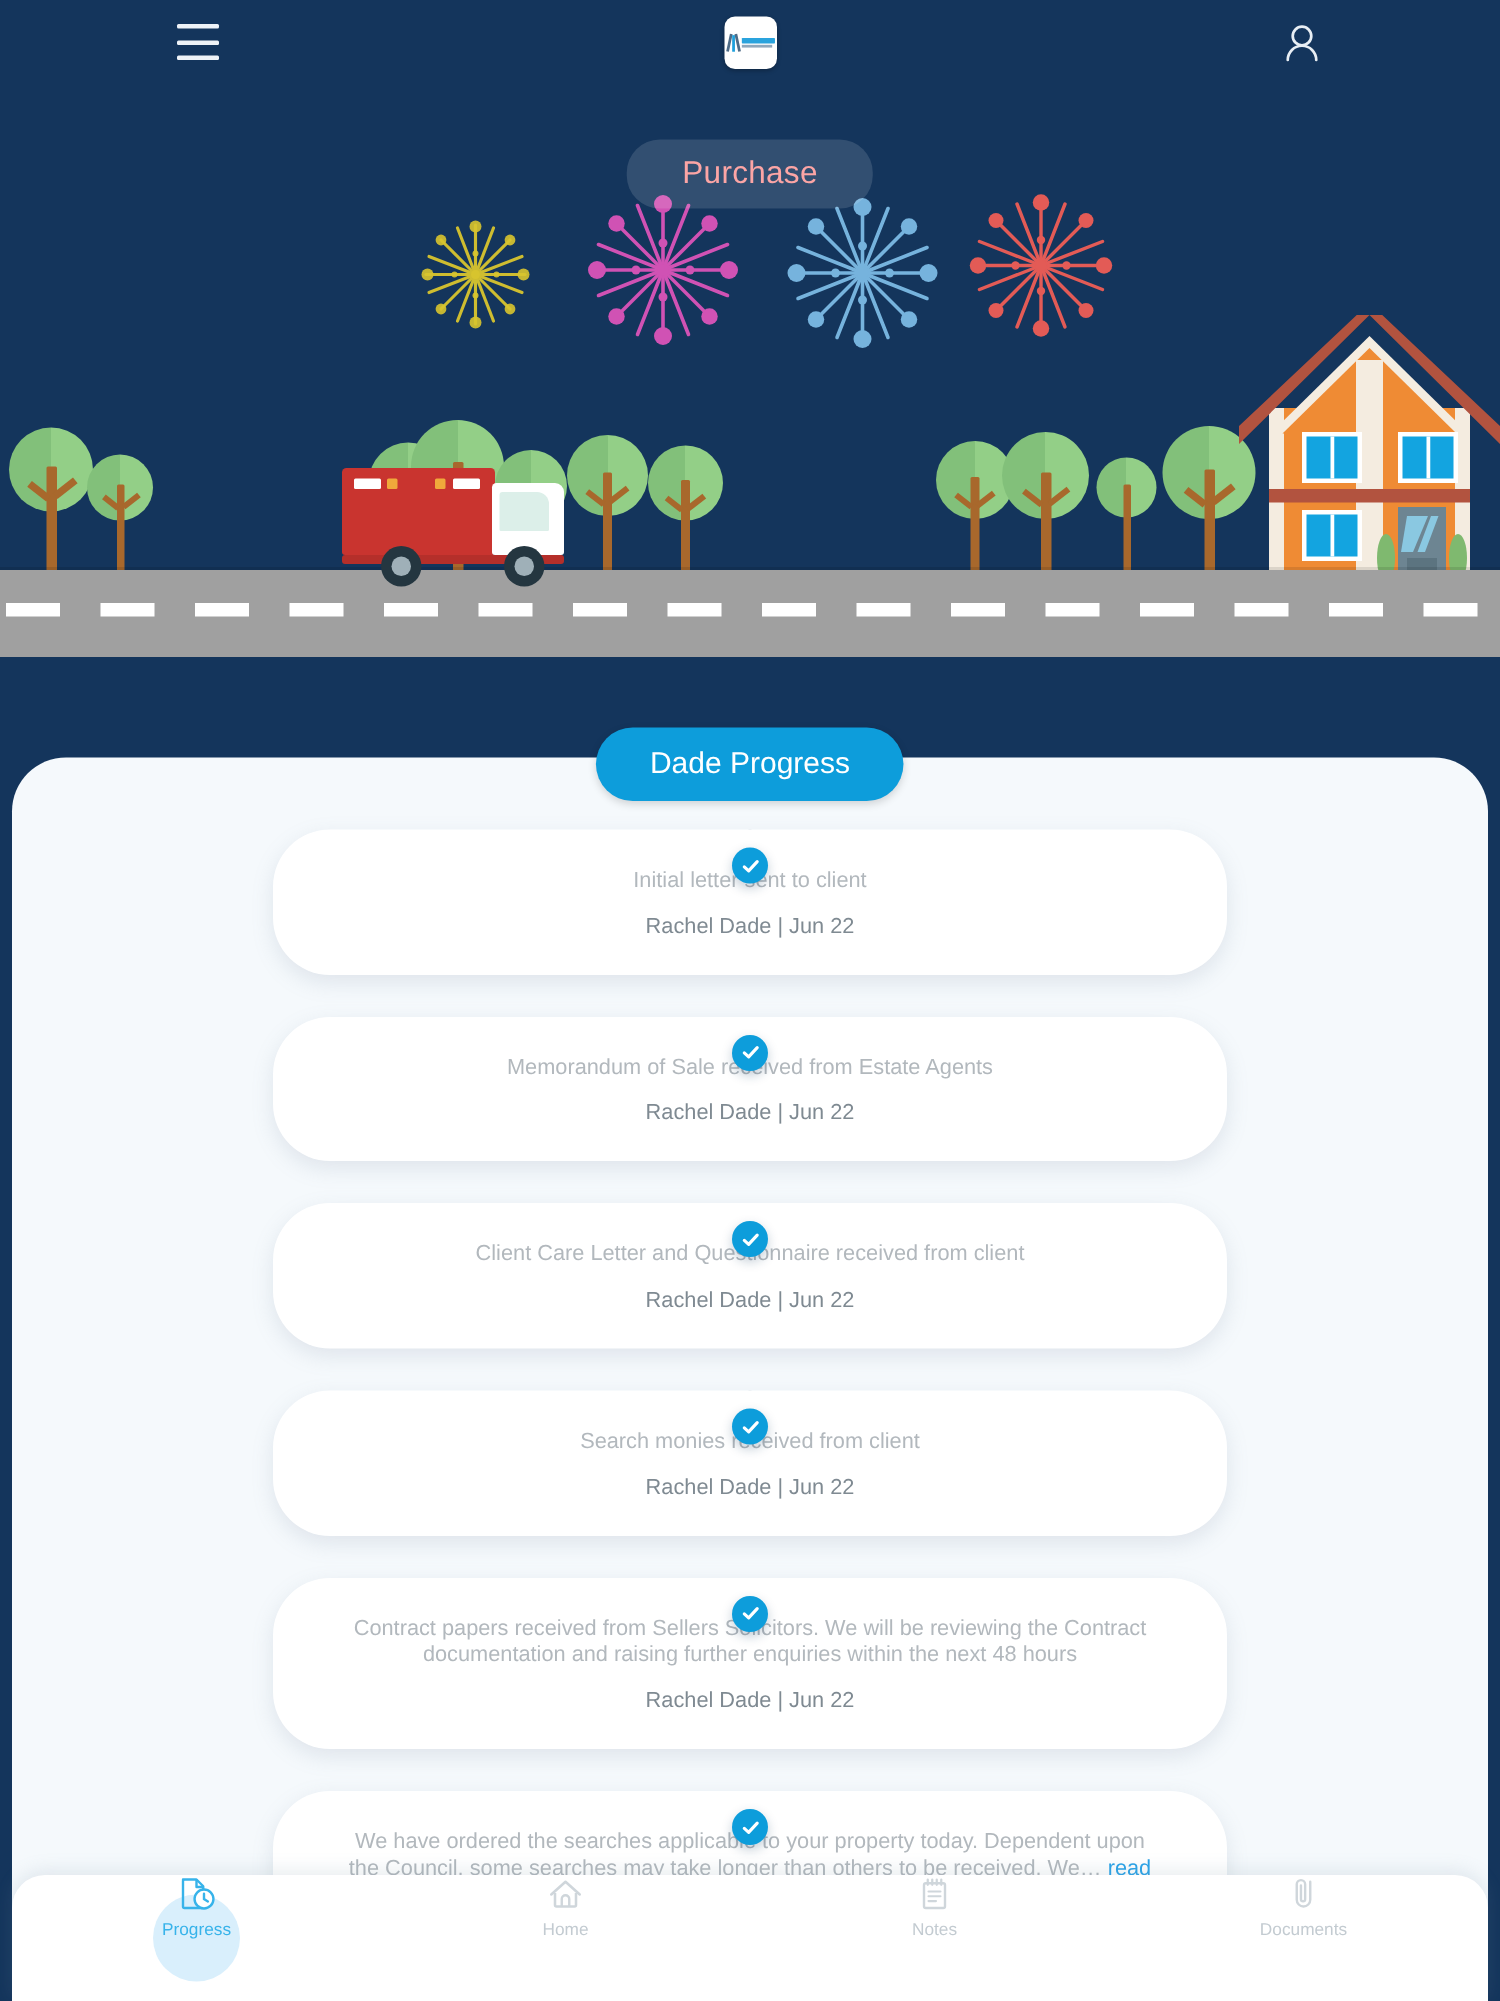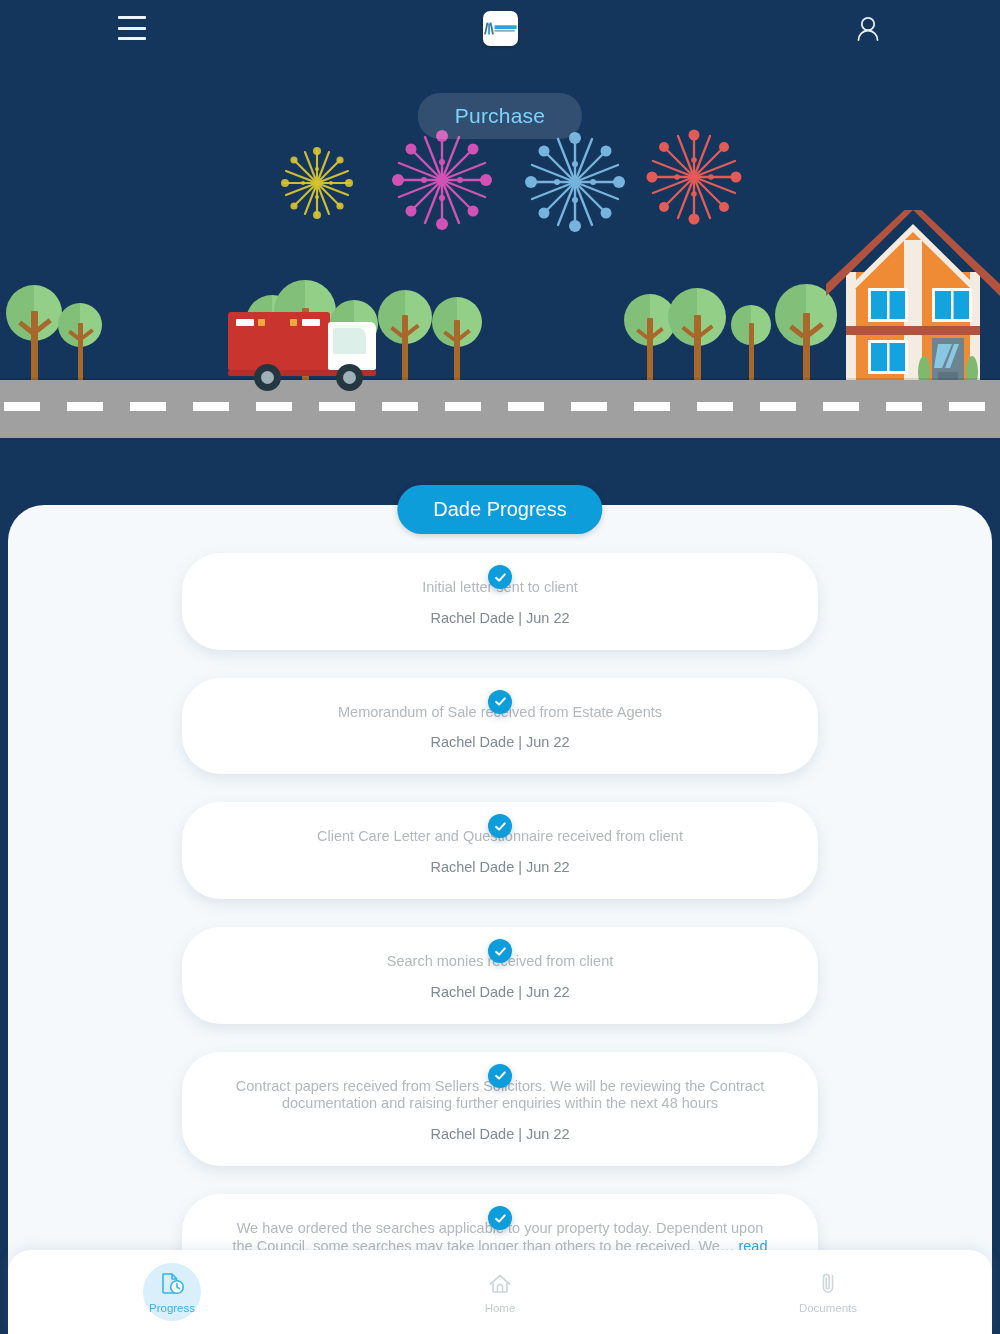--- a/index.html
+++ b/index.html
@@ -26,21 +26,21 @@
   .logo-mark i:nth-child(2){ left:3px; top:1px; width:2px; height:12px; background:#1ea0dc; }
   .logo-mark i:nth-child(3){ left:6px; top:0; width:2px; height:13px; transform: rotate(-12deg); }
   .logo-words { display: flex; flex-direction: column; gap: 1px; }
   .logo-words b { display: block; width: 24px; height: 4px; background: #2aa3dd; border-radius: .5px; }
   .logo-words s { display: block; width: 22px; height: 2px; background: #8fa8bc; }
   .user-icon { position: absolute; right: 118px; top: 14px; width: 28px; height: 30px; cursor: pointer; }
 
   
   .hero { position: absolute; top: 0; left: 0; width: 1000px; height: 510px; overflow: hidden; }
   .purchase-badge { position: absolute; left: 50%; transform: translateX(-50%); top: 93px;
-    background: rgba(255,255,255,.13); color: #7dd3fc; font-size: 21px; letter-spacing: .2px;
+    background: rgba(255,255,255,.13); color: #fca5a5; font-size: 21px; letter-spacing: .2px;
     padding: 11px 37px; border-radius: 22px; z-index: 20; }
 
   .fw { position: absolute; }
   .fw svg { display: block; }
 
   .road { position: absolute; left: 0; top: 380px; width: 1000px; height: 58px; background: #a0a0a0; }
   .road-shadow { position: absolute; left:0; top: 378px; width:1000px; height:3px; background: rgba(0,0,0,.10); }
   .dashes { position: absolute; left: 0; top: 402px; width: 1000px; height: 9px;
     display: flex; gap: 27px; padding-left: 4px; }
   .dashes i { display: block; width: 36px; height: 9px; background: #fff; flex: none; }
@@ -84,21 +84,21 @@
     box-shadow: 0 5px 14px rgba(120,140,160,.18); }
   .card .msg { font-size: 14.5px; color: #b2b8bd; line-height: 1.22; }
   .card .meta { font-size: 14.5px; color: #7f8a92; margin-top: 13px; }
   .readmore { color: #2aa3e8; text-decoration: underline; cursor: pointer; }
 
   
   .bottomnav { position: absolute; left: 8px; bottom: 0; width: 984px; height: 84px;
     background: #ffffff; border-radius: 22px 22px 0 0; z-index: 60;
     box-shadow: 0 -3px 12px rgba(120,140,160,.16);
     display: flex; align-items: center; }
-  .nav-item { flex: 1; display: flex; flex-direction: column; align-items: center; justify-content: center;
+  .nav-item { flex: 1; display: flex; flex-direction: column; align-items: center; justify-content: flex-start;
     gap: 5px; position: relative; height: 84px; cursor: pointer; }
   .nav-item .bubble { position: absolute; width: 58px; height: 58px; border-radius: 50%;
     background: #d9effc; top: 13px; z-index: 0; }
   .nav-ico { position: relative; z-index: 1; height: 26px; display: flex; align-items: center; }
   .nav-lbl { position: relative; z-index: 1; font-size: 11.5px; color: #c3cbd1; }
   .nav-item.active .nav-lbl { color: #37b3ea; }
 </style>
 </head>
 <body>
 
@@ -512,20 +512,30 @@
             <path d="M3.5 13 L13 4.5 L22.5 13" fill="none" stroke="#cfd6db" stroke-width="1.7" stroke-linecap="round" stroke-linejoin="round"></path>
             <path d="M6 12 V20 a1 1 0 0 0 1 1 h12 a1 1 0 0 0 1-1 V12" fill="none" stroke="#cfd6db" stroke-width="1.7" stroke-linejoin="round"></path>
             <path d="M10.5 21 V16 a2.5 2.5 0 0 1 5 0 V21" fill="none" stroke="#cfd6db" stroke-width="1.6" stroke-linejoin="round"></path>
           </svg>
         </div>
         <div class="nav-lbl">Home</div>
       </div>
       <div class="nav-item">
         <div class="nav-ico">
           <svg width="26" height="26" viewBox="0 0 26 26">
+            <rect x="6" y="5.5" width="14" height="16.5" rx="1.2" fill="none" stroke="#cfd6db" stroke-width="1.6"></rect>
+            <path d="M8.5 3 V6.5 M11.5 3 V6.5 M14.5 3 V6.5 M17.5 3 V6.5" stroke="#cfd6db" stroke-width="1.5" stroke-linecap="round"></path>
+            <path d="M9 11 H17 M9 14.2 H17 M9 17.4 H14" stroke="#cfd6db" stroke-width="1.4" stroke-linecap="round"></path>
+          </svg>
+        </div>
+        <div class="nav-lbl">Notes</div>
+      </div>
+      <div class="nav-item">
+        <div class="nav-ico">
+          <svg width="26" height="26" viewBox="0 0 26 26">
             <path d="M17.5 4.5 V16.5 a4.5 4.5 0 0 1-9 0 V6.2 a2.8 2.8 0 0 1 5.6 0 V16.2 a1.4 1.4 0 0 1-2.8 0 V7" fill="none" stroke="#cfd6db" stroke-width="1.6" stroke-linecap="round" stroke-linejoin="round"></path>
           </svg>
         </div>
         <div class="nav-lbl">Documents</div>
       </div>
     </div>
 
 </div>
 
 </body></html>

